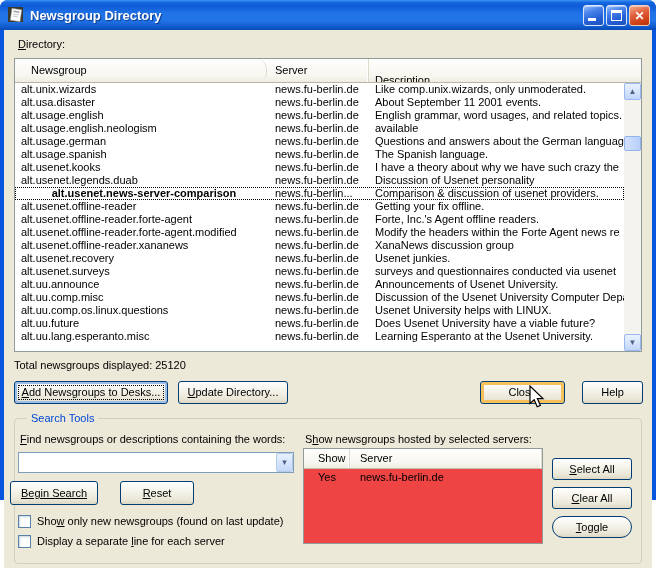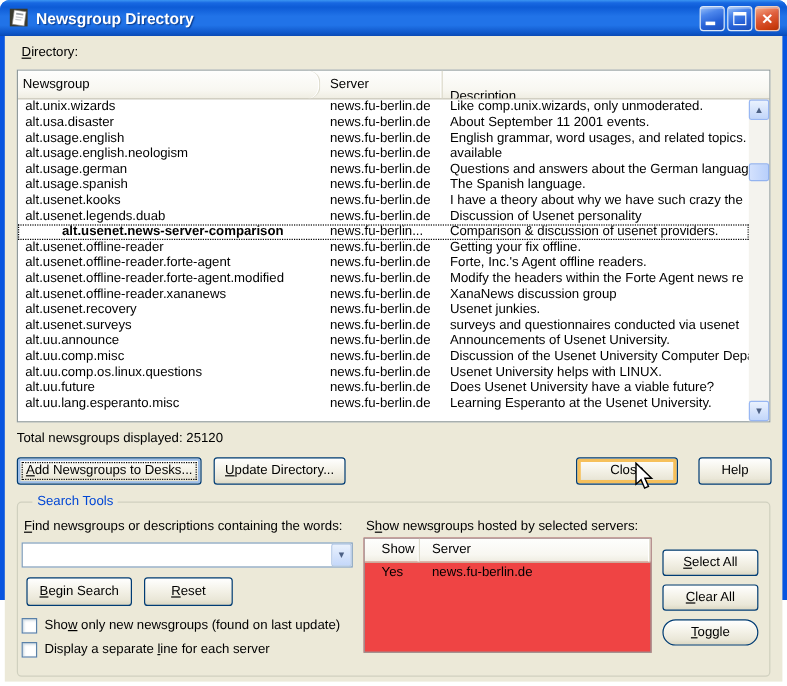--- a/index.html
+++ b/index.html
@@ -23,21 +23,21 @@
 
   
   .client { position:absolute; left:4px; top:30px; width:648px; height:538px; background:#ECE9D8; overflow:hidden; font-size:11px; }
   .label { position:absolute; color:#000; font-size:11px; }
 
   
   .listview { position:absolute; left:10px; top:28px; width:628px; height:294px; background:#fff; border:1px solid #919B9C; }
   .lv-header { position:absolute; left:0; top:0; right:0; height:24px; display:flex;
     background:linear-gradient(180deg,#FEFEFD 0%,#F8F7F1 70%,#EFEDE2 100%); border-bottom:1px solid #B8B5A2; }
   .hcell { font-size:11px; color:#000; line-height:23px; white-space:nowrap; overflow:hidden; }
-  .hc-ng { width:252px; padding-left:4px; border-right:1px solid #DCDACB; box-shadow:inset -1px 0 0 #fff;border-radius:10px; }
+  .hc-ng { width:252px; padding-left:16px; border-right:1px solid #DCDACB; box-shadow:inset -1px 0 0 #fff;border-radius:10px; }
   .hc-sv { width:102px; padding-left:8px; border-right:1px solid #DCDACB; box-shadow:inset -1px 0 0 #fff; }
   .hc-de { flex:1; padding-left:6px;margin-top:10px; }
   .lv-body { position:absolute; left:0; top:24px; width:609px; }
   .lv-row { display:flex; height:13px; line-height:13px; background:#fff; }
   .cell { white-space:nowrap; overflow:hidden; font-size:11px; }
   .c-ng { width:252px; padding-left:6px; }
   .c-sv { width:102px; padding-left:8px; }
   .c-de { flex:1; padding-left:6px; }
   .lv-row.selected { outline:1px dotted #000; outline-offset:-1px; }
   .lv-row.selected .c-ng { font-weight:bold;text-align:center; }
@@ -274,21 +274,21 @@
       <div class="group-title">Search Tools</div>
     </div>
 
     <div class="label" style="left:16px; top:403px;"><span></span><u>F</u><span>ind newsgroups or descriptions containing the words:</span></div>
 
     <div class="combobox">
       <input type="text" value="" style="">
       <div class="cb-btn"><span>▾</span></div>
     </div>
 
-    <div class="btn" style="left:18px; top:451px; width:88px; height:24px; line-height:22px;"><span></span><u>B</u><span>egin Search</span></div>
+    <div class="btn" style="left:6px; top:451px; width:88px; height:24px; line-height:22px;text-decoration:underline;"><span></span><u>B</u><span>egin Search</span></div>
     <div class="btn" style="left:116px; top:451px; width:74px; height:24px; line-height:22px;"><span></span><u>R</u><span>eset</span></div>
 
     <div class="checkrow" style="left:14px; top:484px;">
       <span class="checkbox"></span>
       <span class="cb-label"><span>Sho</span><u>w</u><span> only new newsgroups (found on last update)</span></span>
     </div>
     <div class="checkrow" style="left:14px; top:504px;">
       <span class="checkbox"></span>
       <span class="cb-label"><span>Display a separate </span><u>l</u><span>ine for each server</span></span>
     </div>

